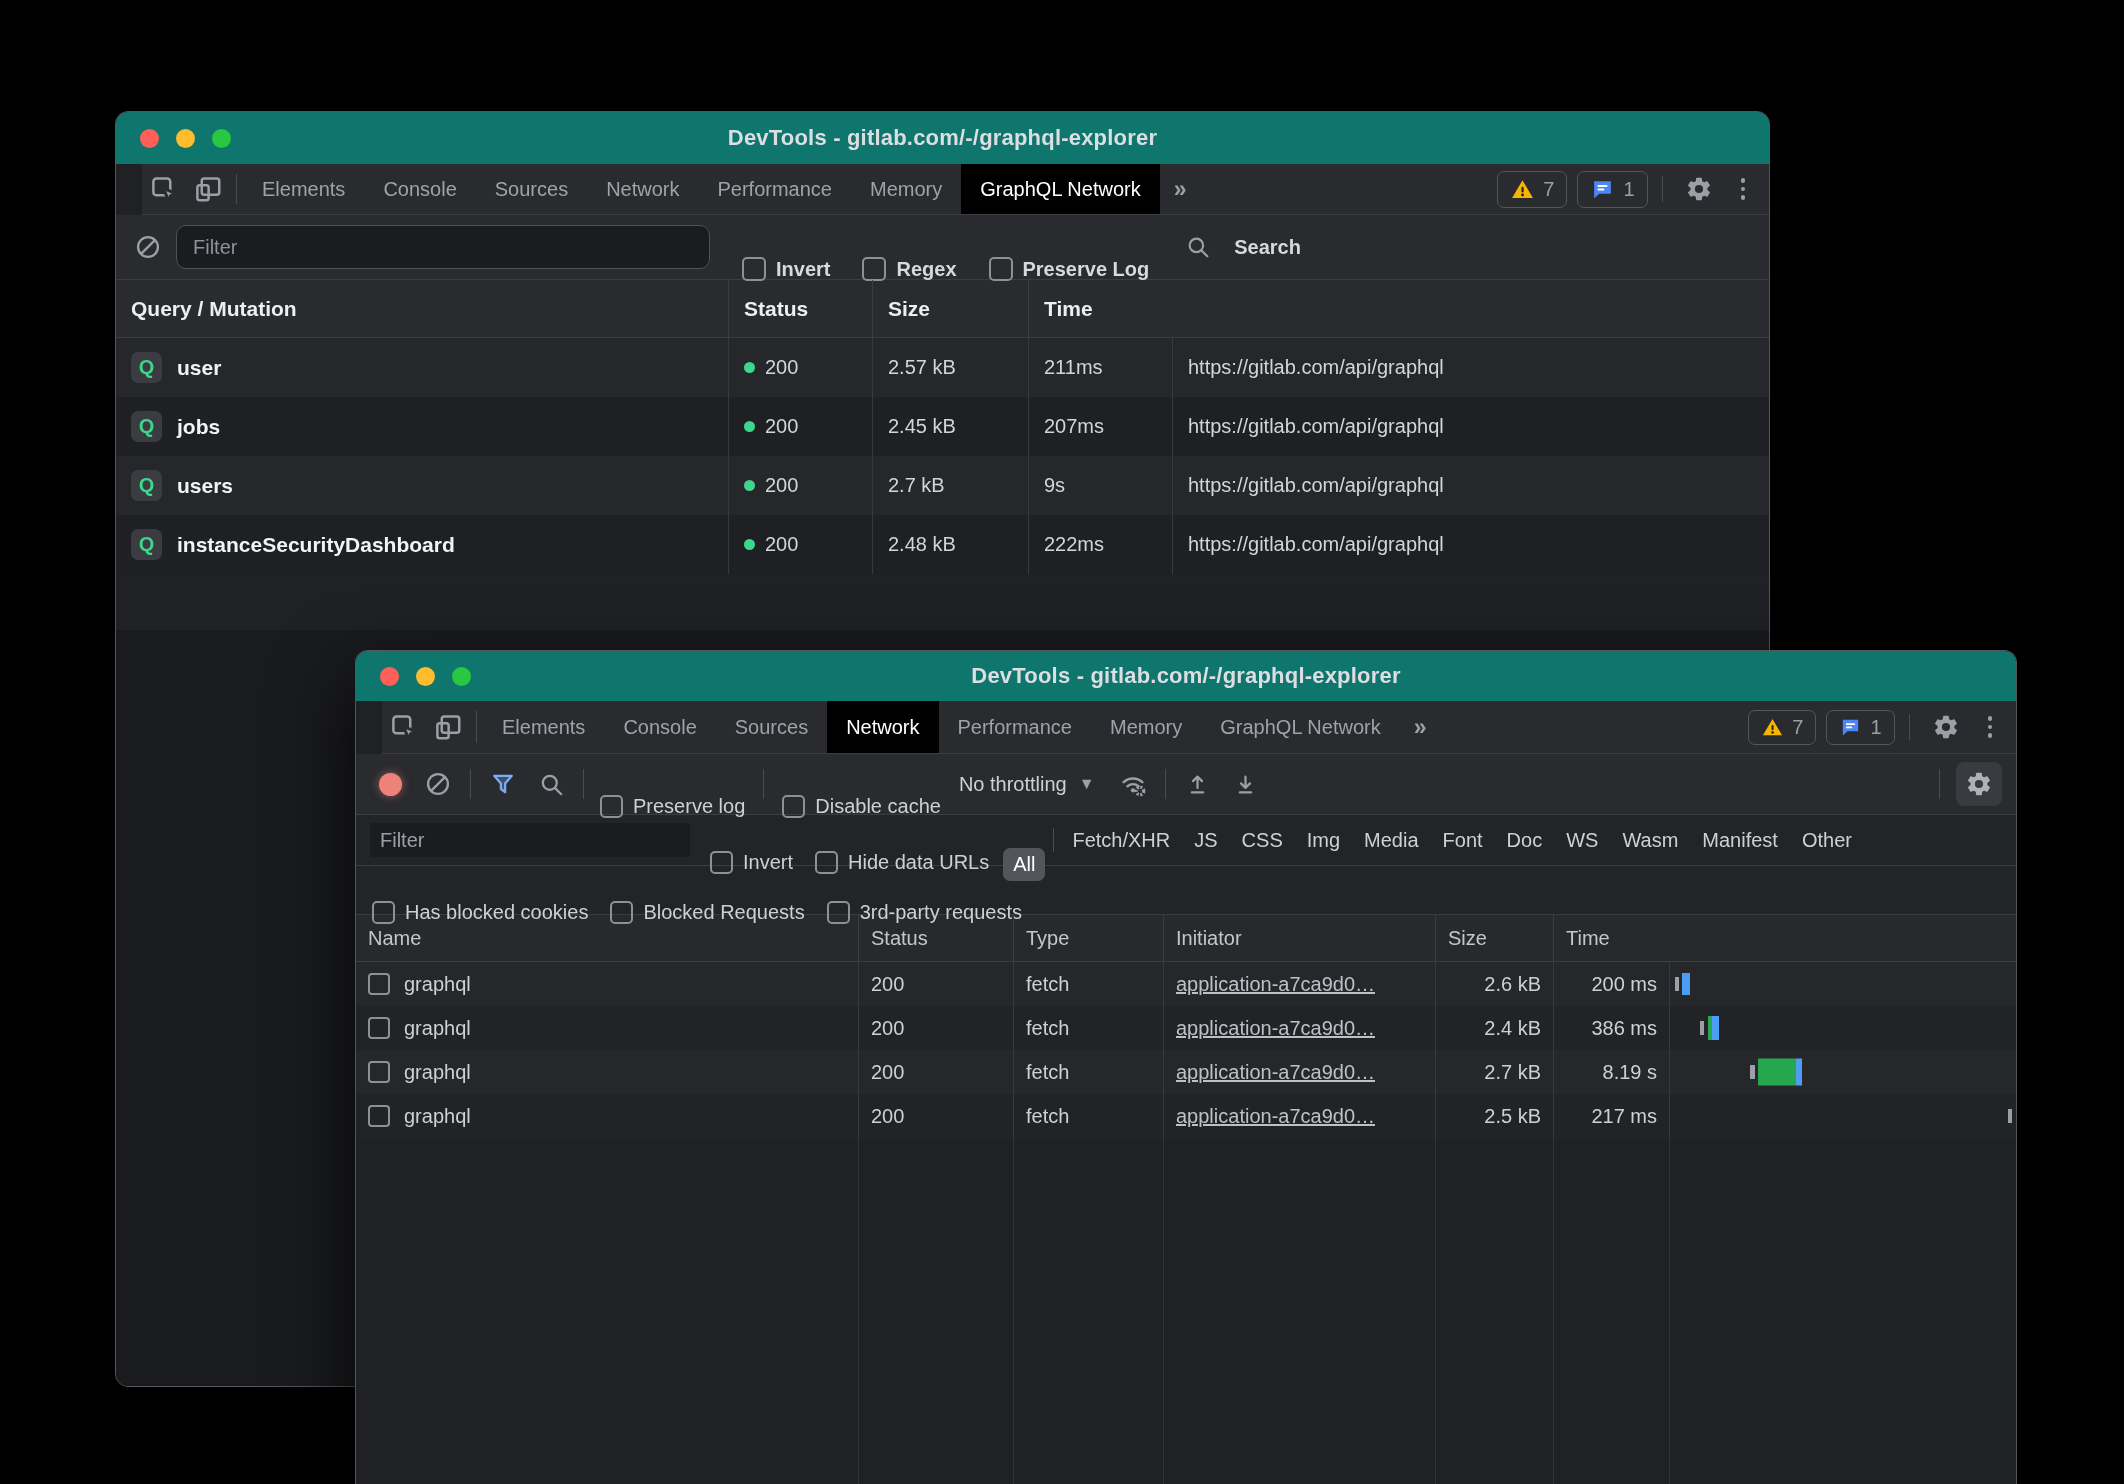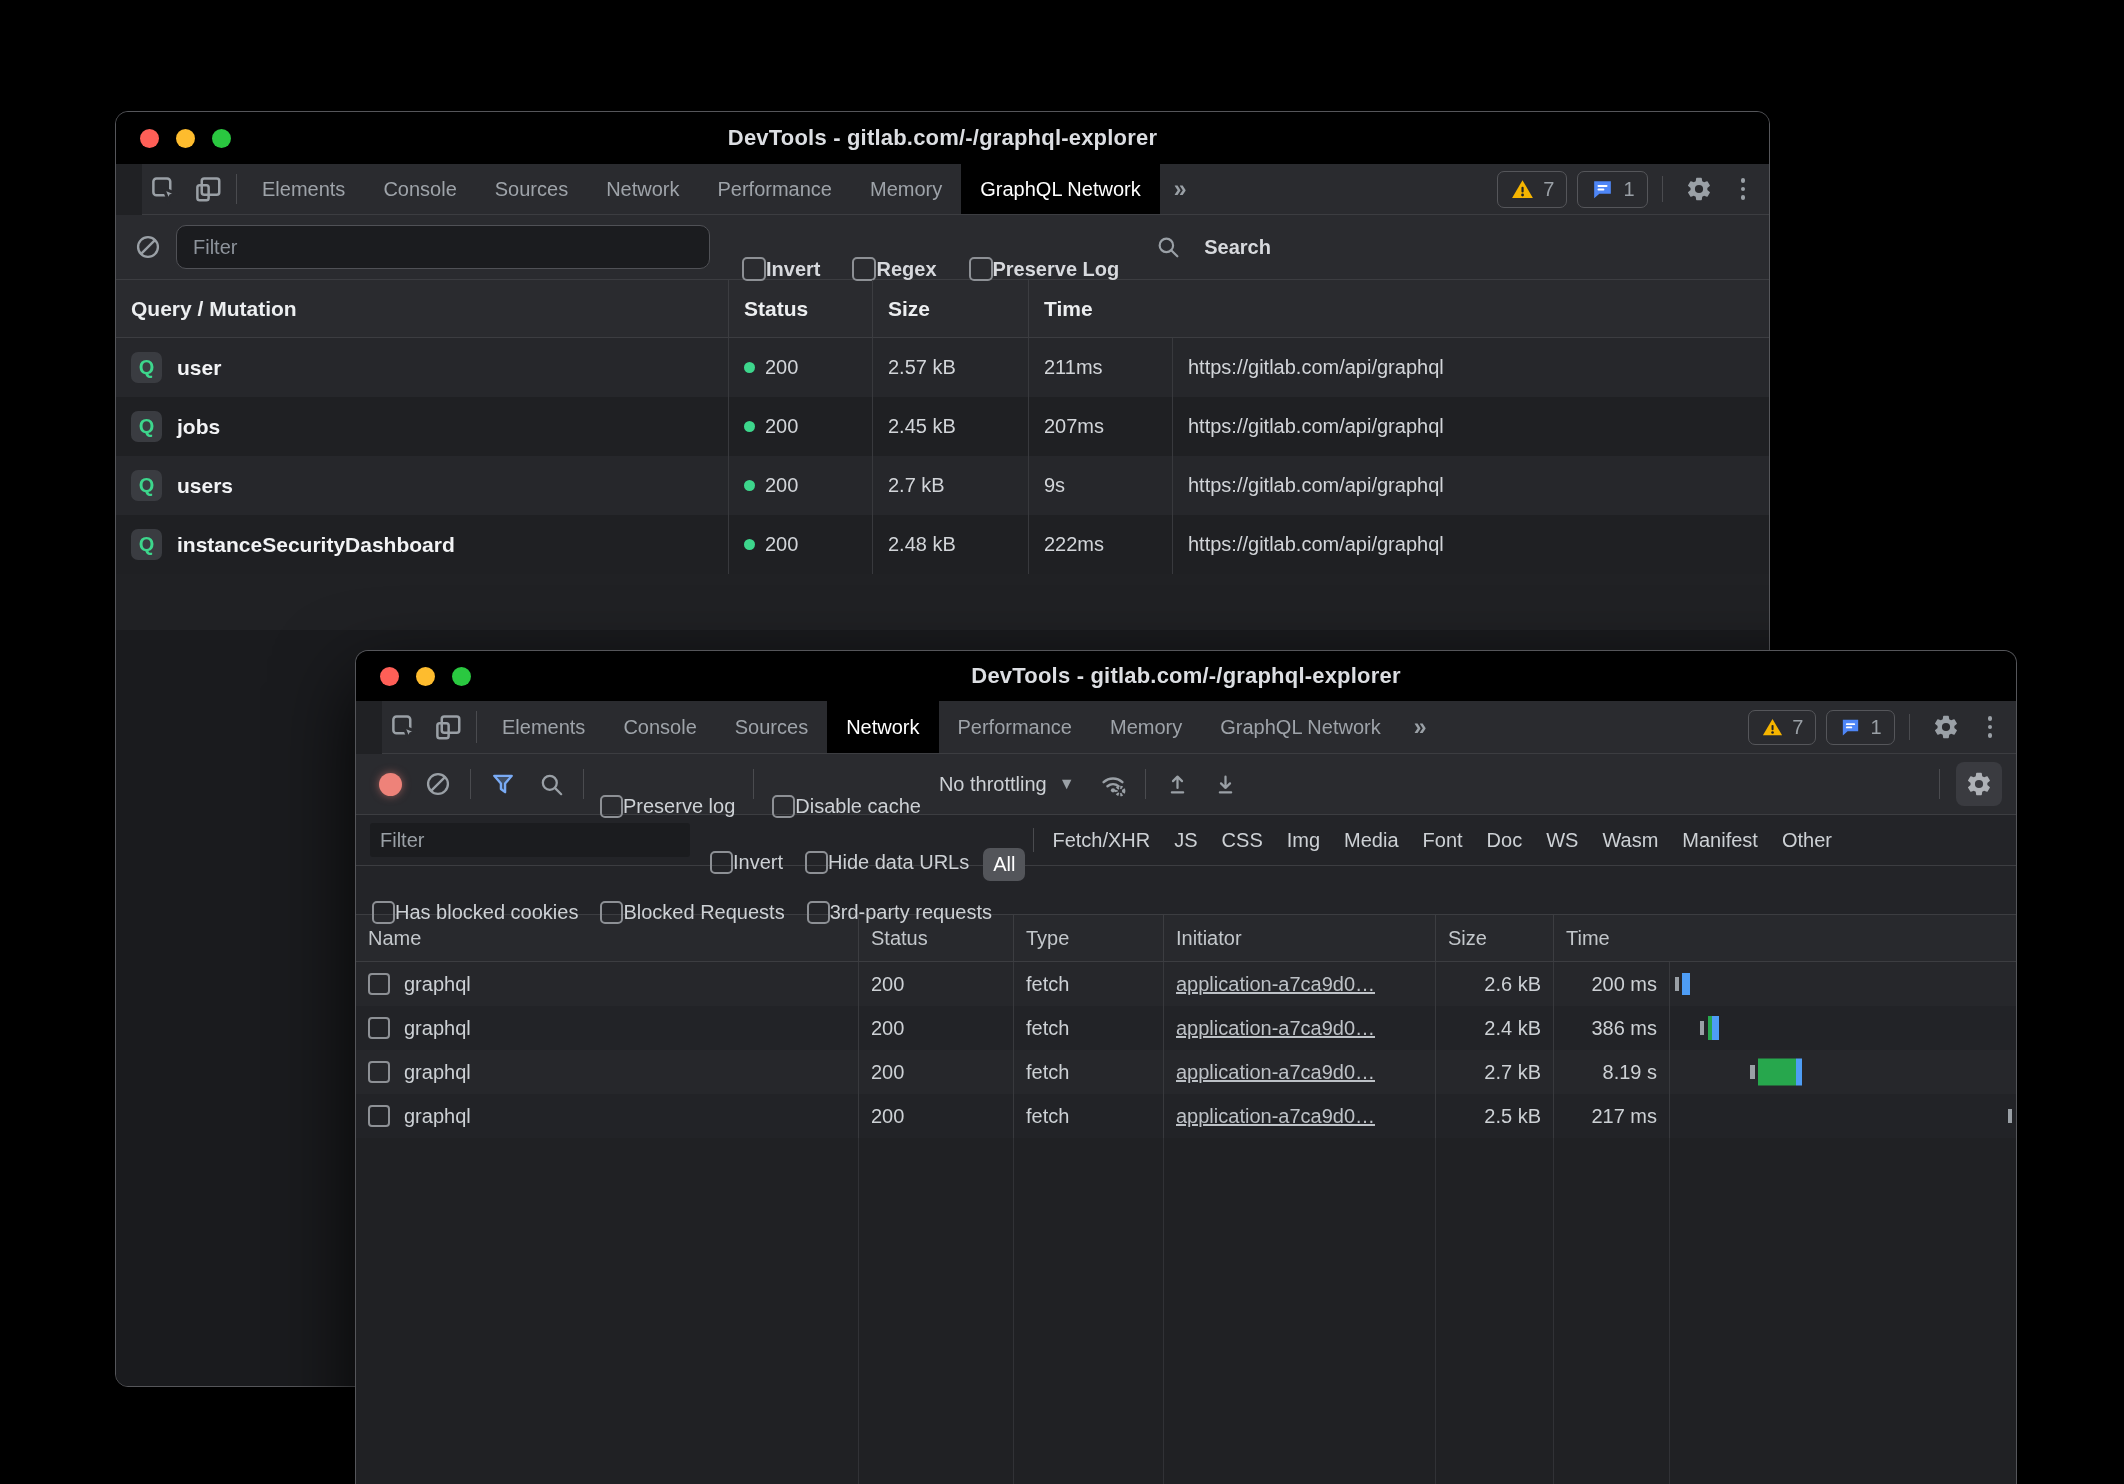--- a/index.html
+++ b/index.html
@@ -7,21 +7,21 @@
     width:2124px;height:1484px;background:#000;overflow:hidden;position:relative;
     font-family:"Liberation Sans","DejaVu Sans",sans-serif;
     -webkit-font-smoothing:antialiased;
   }
   .window{position:absolute;background:#202124;border:1px solid #55565a;
     box-shadow:0 30px 80px rgba(0,0,0,.85);}
   #back-window{left:115px;top:111px;width:1653px;height:1274px;border-radius:13px;}
   #front-window{left:355px;top:650px;width:1660px;height:834px;border-radius:13px 13px 0 0;border-bottom:none;z-index:5;}
 
   
-  .titlebar{height:52px;background:#000000;border-radius:12px 12px 0 0;display:flex;align-items:center;position:relative;}
+  .titlebar{height:52px;background:#0f766e;border-radius:12px 12px 0 0;display:flex;align-items:center;position:relative;}
   #front-window .titlebar{height:50px;}
   .traffic{display:flex;gap:17px;margin-left:24px;}
   .light{width:19px;height:19px;border-radius:50%;}
   .light.red{background:#ff5f57;}
   .light.yellow{background:#febc2e;}
   .light.green{background:#2ac840;}
   .win-title{position:absolute;left:0;right:0;text-align:center;color:#dcdee2;font-weight:bold;font-size:22px;letter-spacing:.2px;}
 
   
   .tabbar{height:52px;background:#2a2b2f;display:flex;align-items:stretch;border-bottom:1px solid #3c3d41;margin-left:26px;}
@@ -34,21 +34,21 @@
   .badges{margin-left:auto;display:flex;align-items:center;gap:10px;padding-right:14px;}
   .badge-box{display:flex;align-items:center;gap:8px;border:1px solid #55565a;border-radius:7px;padding:5px 12px;color:#9aa0a6;font-size:20px;}
   .kebab{display:flex;flex-direction:column;gap:4px;padding:0 10px;}
   .kebab i{width:4.5px;height:4.5px;border-radius:50%;background:#9aa0a6;}
   svg.ic{display:block;}
 
   
   .gq-filterrow{height:64px;background:#2a2b2f;border-bottom:1px solid #3c3d41;display:flex;align-items:center;gap:14px;padding:0 18px;}
   .gq-input{width:500px;height:42px;background:#1b1c1f;border:1px solid #505156;border-radius:10px;color:#e8eaed;font-size:20px;padding:0 16px;outline:none;}
   .gq-input::placeholder{color:#8d939b;}
-  .cbgroup{display:flex;align-items:center;margin-left:18px;margin-top:44px;}
+  .cbgroup{display:flex;align-items:center;gap:10px;margin-left:18px;margin-top:44px;}
   .cb{width:20px;height:20px;border:2px solid #8d9095;border-radius:5px;background:transparent;flex:none;}
   .cblabel{color:#d7d9dd;font-size:20px;font-weight:bold;white-space:nowrap;}
   #front-window .cblabel{font-weight:normal;color:#cdd1d5;}
   .searchgroup{display:flex;align-items:center;gap:23px;margin-left:22px;color:#d7d9dd;}
 
   
   .gq-table .hdr{display:grid;grid-template-columns:612px 144px 156px 144px 1fr;height:57px;background:#2a2b2f;border-bottom:1px solid #3c3d41;}
   .gq-table .hdr .cell{display:flex;align-items:center;color:#eceef0;font-weight:bold;font-size:21px;padding:0 15px;border-left:1px solid #3c3d41;}
   .gq-table .hdr .cell:first-child{border-left:none;}
   .gq-row{display:grid;grid-template-columns:612px 144px 156px 144px 1fr;height:59px;}

